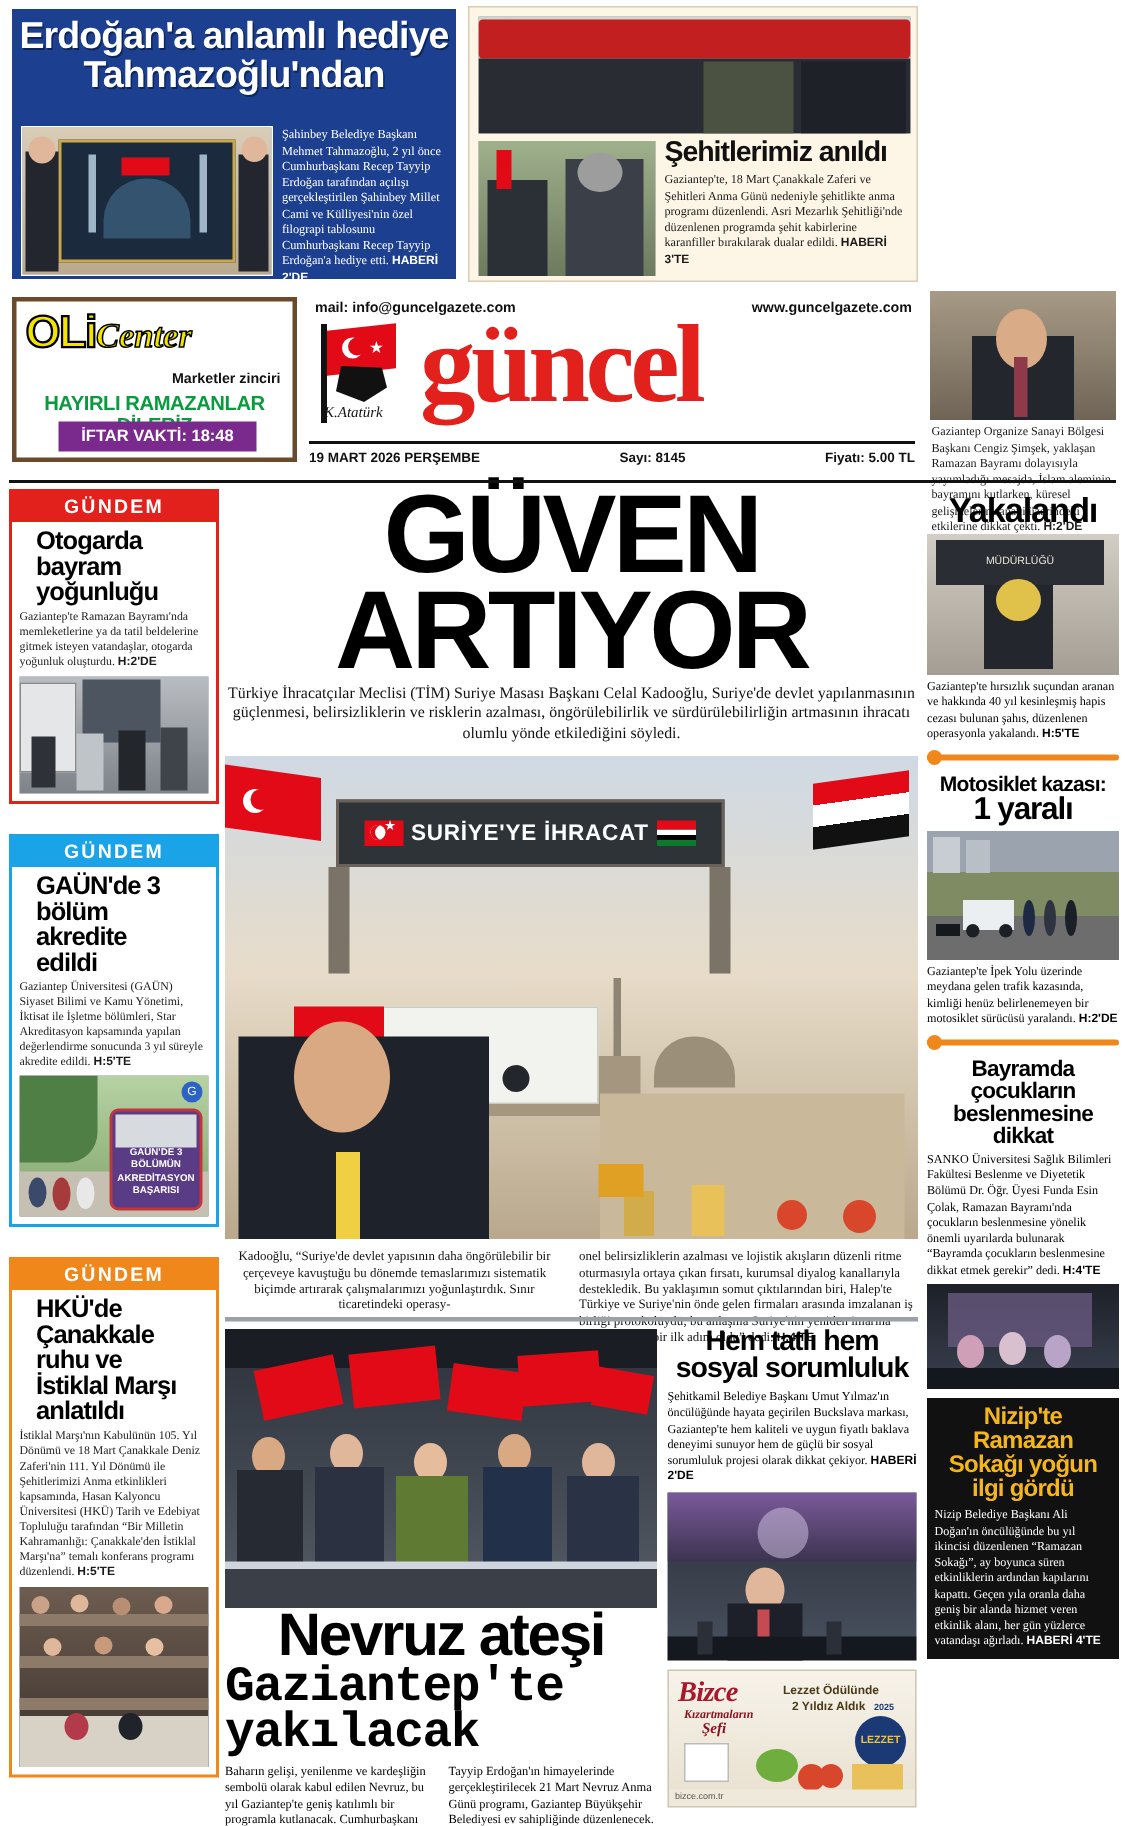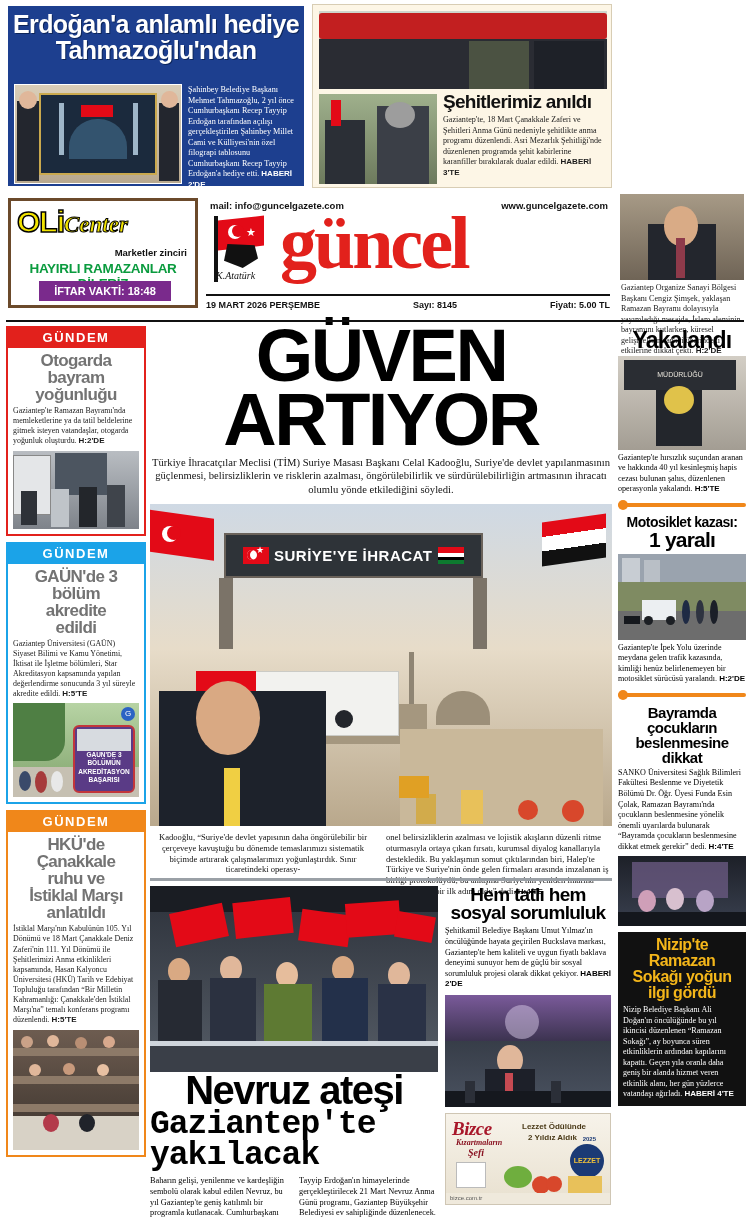--- a/index.html
+++ b/index.html
@@ -72,30 +72,30 @@
   .mast-rule { position:absolute; left:4px; bottom:16px; width:404px; height:2px; background:#111; }
   .mast-info { position:absolute; left:4px; bottom:0px; width:404px; height:14px;
                display:flex; justify-content:space-between; align-items:center;
                font-family:"Liberation Sans",sans-serif; font-weight:bold; font-size:9px; color:#111; }
 
   .mast-right { position:absolute; left:618px; top:0px; width:128px; height:122px; }
   .tr-text { font-size:8.1px; line-height:1.3; color:#1a1a1a; padding:3px 3px 0; }
 
   
   .leftcol { position:absolute; left:6px; top:326px; width:140px; }
-  .gblock { border:2px solid #e2211c; background:#fff; margin-bottom:6px; }
+  .gblock { border:2px solid #e2211c; background:#fff; margin-bottom:20px; }
   .gblock.blue { border-color:#1ba3e8; }
   .gblock.orange { border-color:#f0871a; }
   .gtag { color:#fff; background:#e2211c; text-align:center;
           font-family:"Liberation Sans",sans-serif; font-weight:bold;
           font-size:13px; letter-spacing:1.5px; padding:2px 0 3px; }
   .gblock.blue .gtag { background:#1ba3e8; }
   .gblock.orange .gtag { background:#f0871a; }
   .gtitle { font-family:"Liberation Sans",sans-serif; font-weight:bold;
-            text-align:center; font-size:17px; line-height:1.0; color:#737373;
+            text-align:left; font-size:17px; line-height:1.0; color:#000000;
             padding:4px 16px 3px; letter-spacing:-.6px; }
   .gtext { font-size:7.9px; line-height:1.28; color:#1a1a1a; padding:0 5px 4px; }
   .gphoto { margin:0 5px 5px; height:78px; }
 
   
   .center { position:absolute; left:150px; top:326px; width:462px; }
   .kicker { font-family:"Liberation Serif",serif; font-weight:bold; font-size:14.5px;
             color:#111; text-align:center; letter-spacing:-.3px; line-height:1.1; }
   .bighead { font-family:"Liberation Sans",sans-serif; font-weight:bold;
              font-size:74px; line-height:.86; text-align:center; color:#000;

